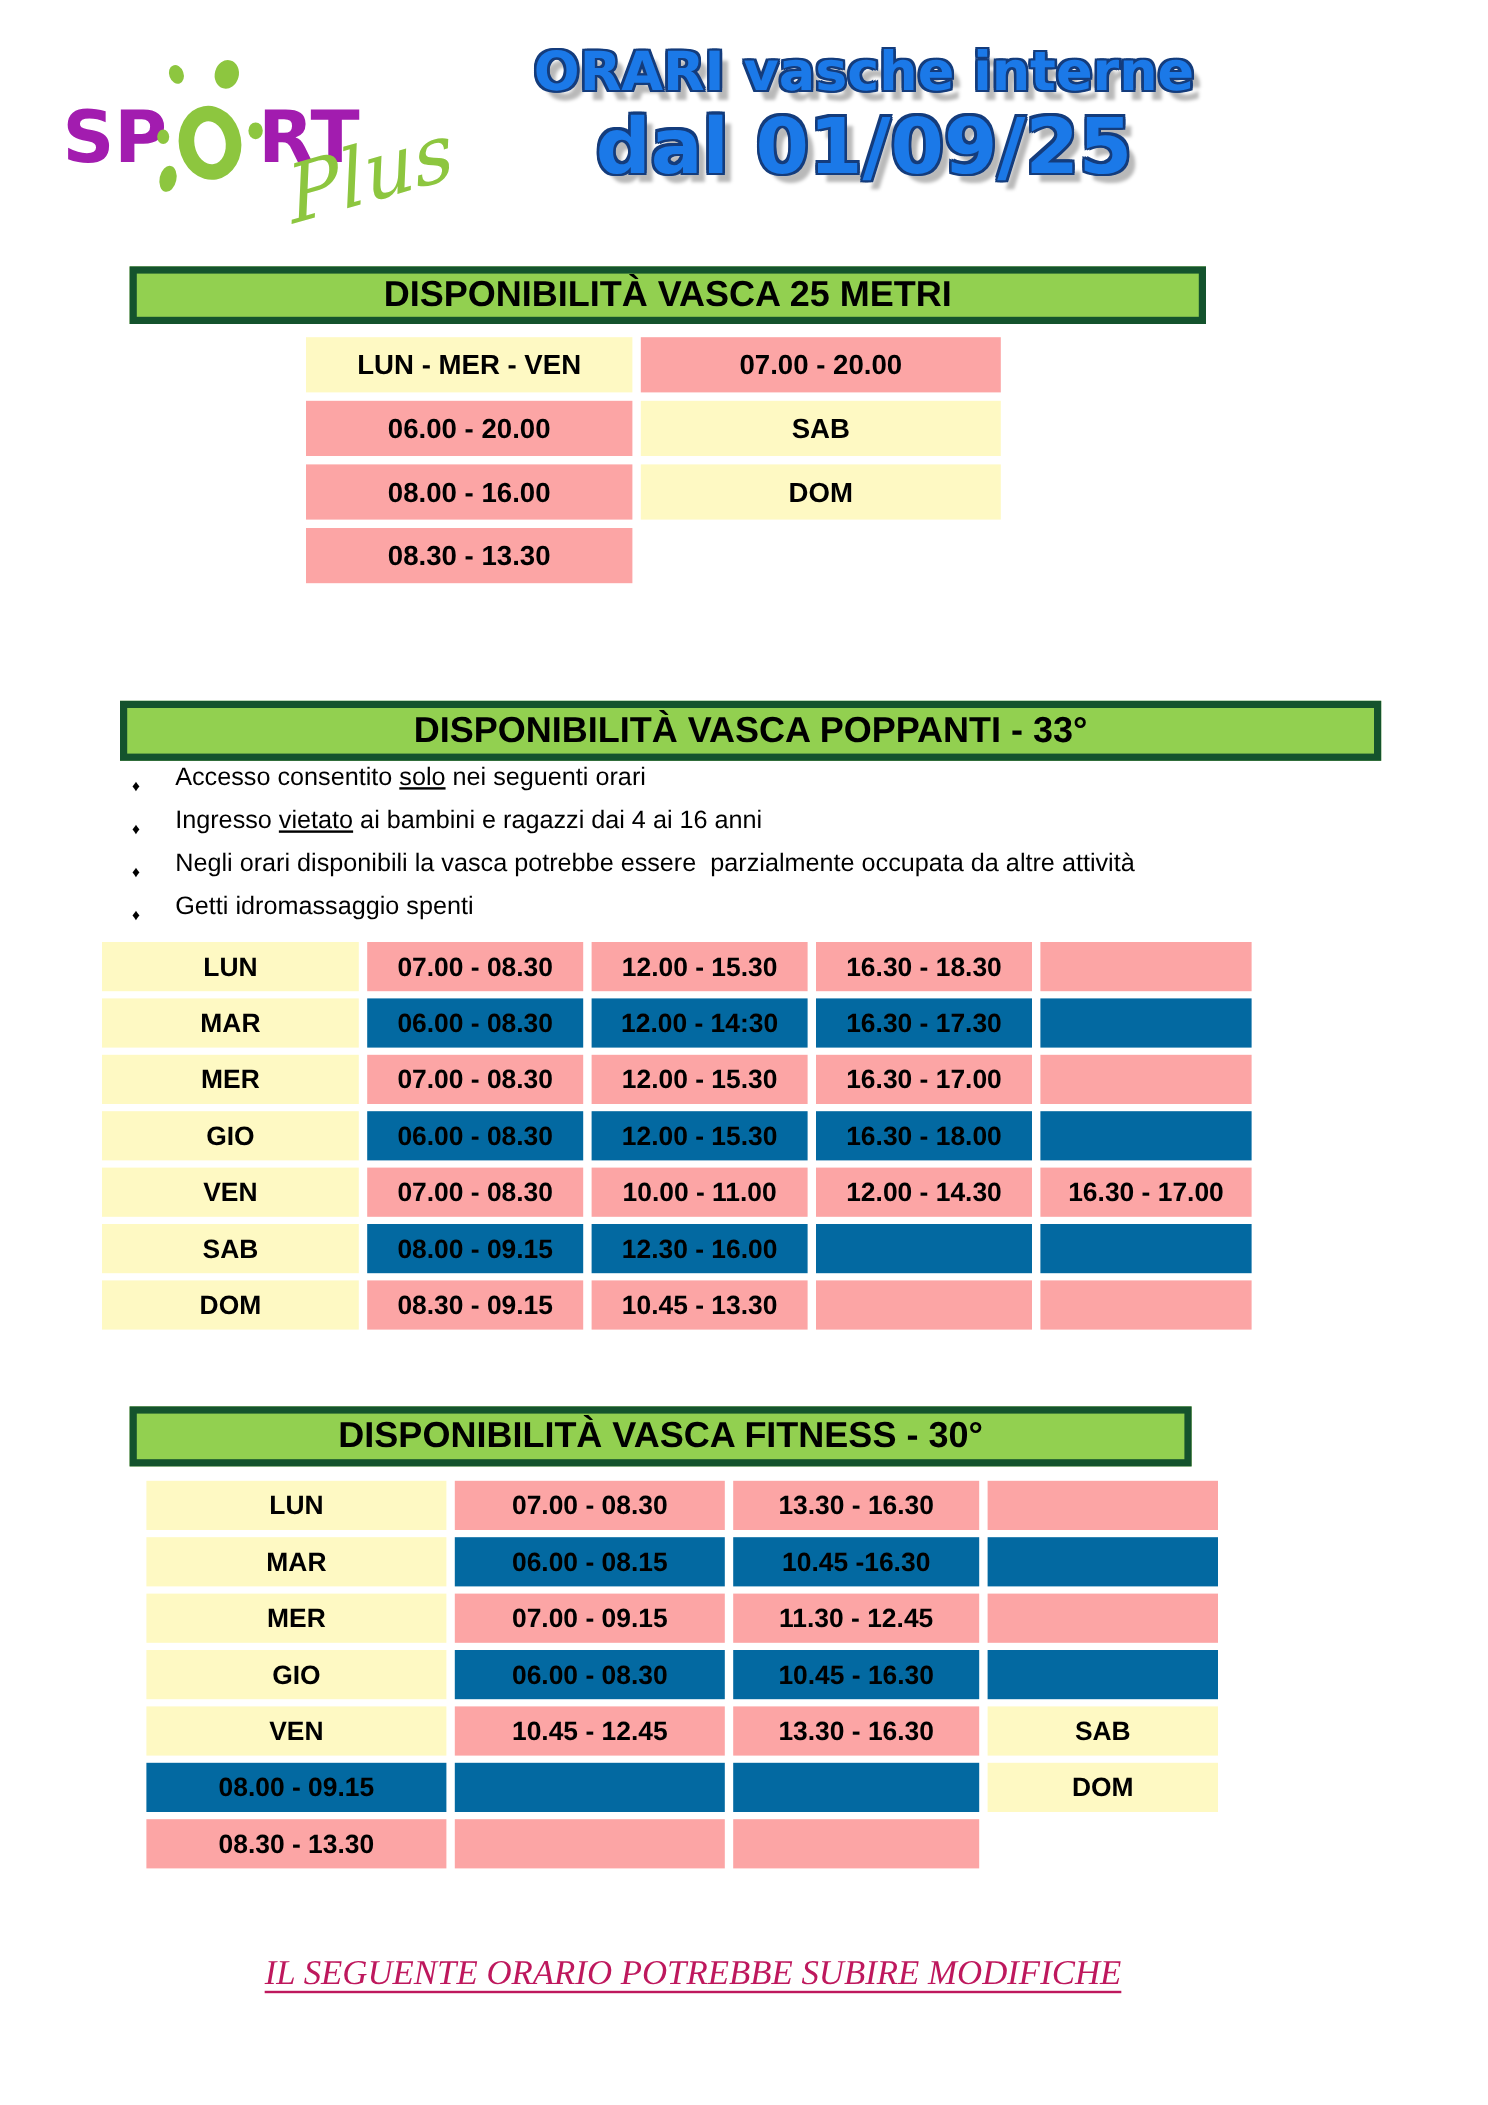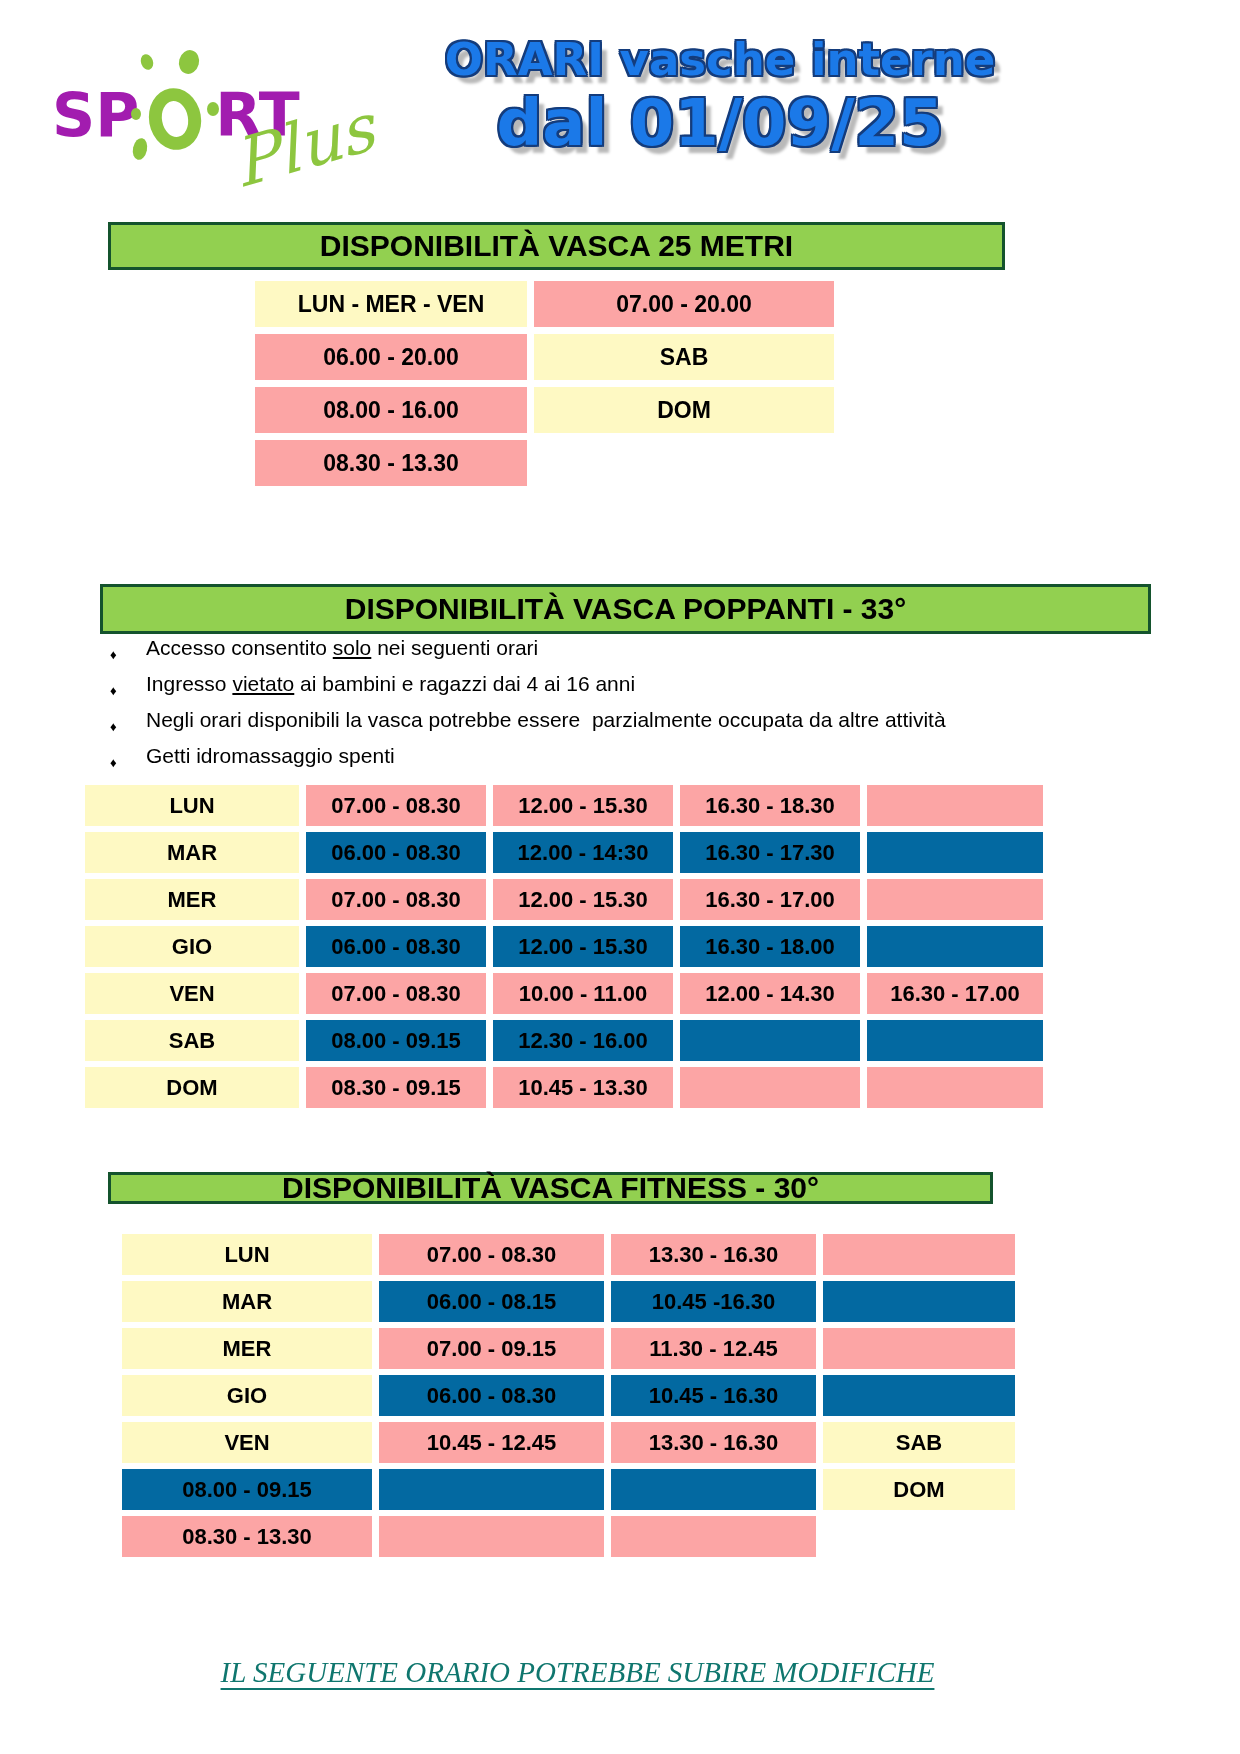--- a/index.html
+++ b/index.html
@@ -29,26 +29,26 @@
   .title .l1{font-size:45px;}
   .title .l2{font-size:64px;margin-top:6px;}
   .bubble{
     text-shadow:
       -2px -2px 0 #143c7c, 2px -2px 0 #143c7c, -2px 2px 0 #143c7c, 2px 2px 0 #143c7c,
       -2px 0 0 #143c7c, 2px 0 0 #143c7c, 0 -2px 0 #143c7c, 0 2px 0 #143c7c,
       7px 8px 3px #b9b9b9;
   }
 
   
-  .greenbar{position:absolute;background:#92d050;border:3px solid #14532d;box-sizing:border-box;
+  .greenbar{position:absolute;background:#92d050;border:6px solid #14532d;box-sizing:border-box;
             display:flex;align-items:center;justify-content:center;
             font-weight:bold;font-size:30px;color:#000;letter-spacing:0px;}
   .bar1{left:108px;top:222px;width:897px;height:48px;}
   .bar2{left:100px;top:584px;width:1051px;height:50px;}
-  .bar3{left:108px;top:1172px;width:885px;height:32px;text-align:right;}
+  .bar3{left:108px;top:1172px;width:885px;height:50px;text-align:right;}
 
   
   .grid{position:absolute;display:grid;column-gap:7px;row-gap:7px;}
   .cell{display:flex;align-items:center;justify-content:center;
         font-weight:bold;font-size:22px;color:#000;}
   .day{background:#fef9c3;}
   .time{background:#fca5a5;}
   .time.alt{background:#0369a1;}
 
   .t25{left:255px;top:281px;grid-template-columns:272px 300px;grid-auto-rows:46px;}
@@ -58,22 +58,22 @@
 
   
   .notes{position:absolute;left:104px;top:636px;width:1040px;}
   .note{display:flex;align-items:baseline;height:36px;font-size:21px;color:#000;}
   .bullet{width:36px;font-size:13px;text-align:left;padding-left:6px;align-self:center;}
   .u{text-decoration:underline;}
   .note-text{white-space:pre-wrap;}
 
   
   .footer{position:absolute;left:0;top:1628px;width:1155px;text-align:center;
-          font-family:"Liberation Serif",serif;font-style:italic;font-size:29px;color:#0f766e;
-          text-decoration:underline;text-underline-offset:6px;margin-top:28px;}
+          font-family:"Liberation Serif",serif;font-style:italic;font-size:29px;color:#be185d;
+          text-decoration:underline;text-underline-offset:6px;}
 </style>
 </head>
 <body>
 
 <div class="page">
 
   <div class="logo">
     <div class="logo-word">
       <span>SP</span>
         <span class="logo-o">

